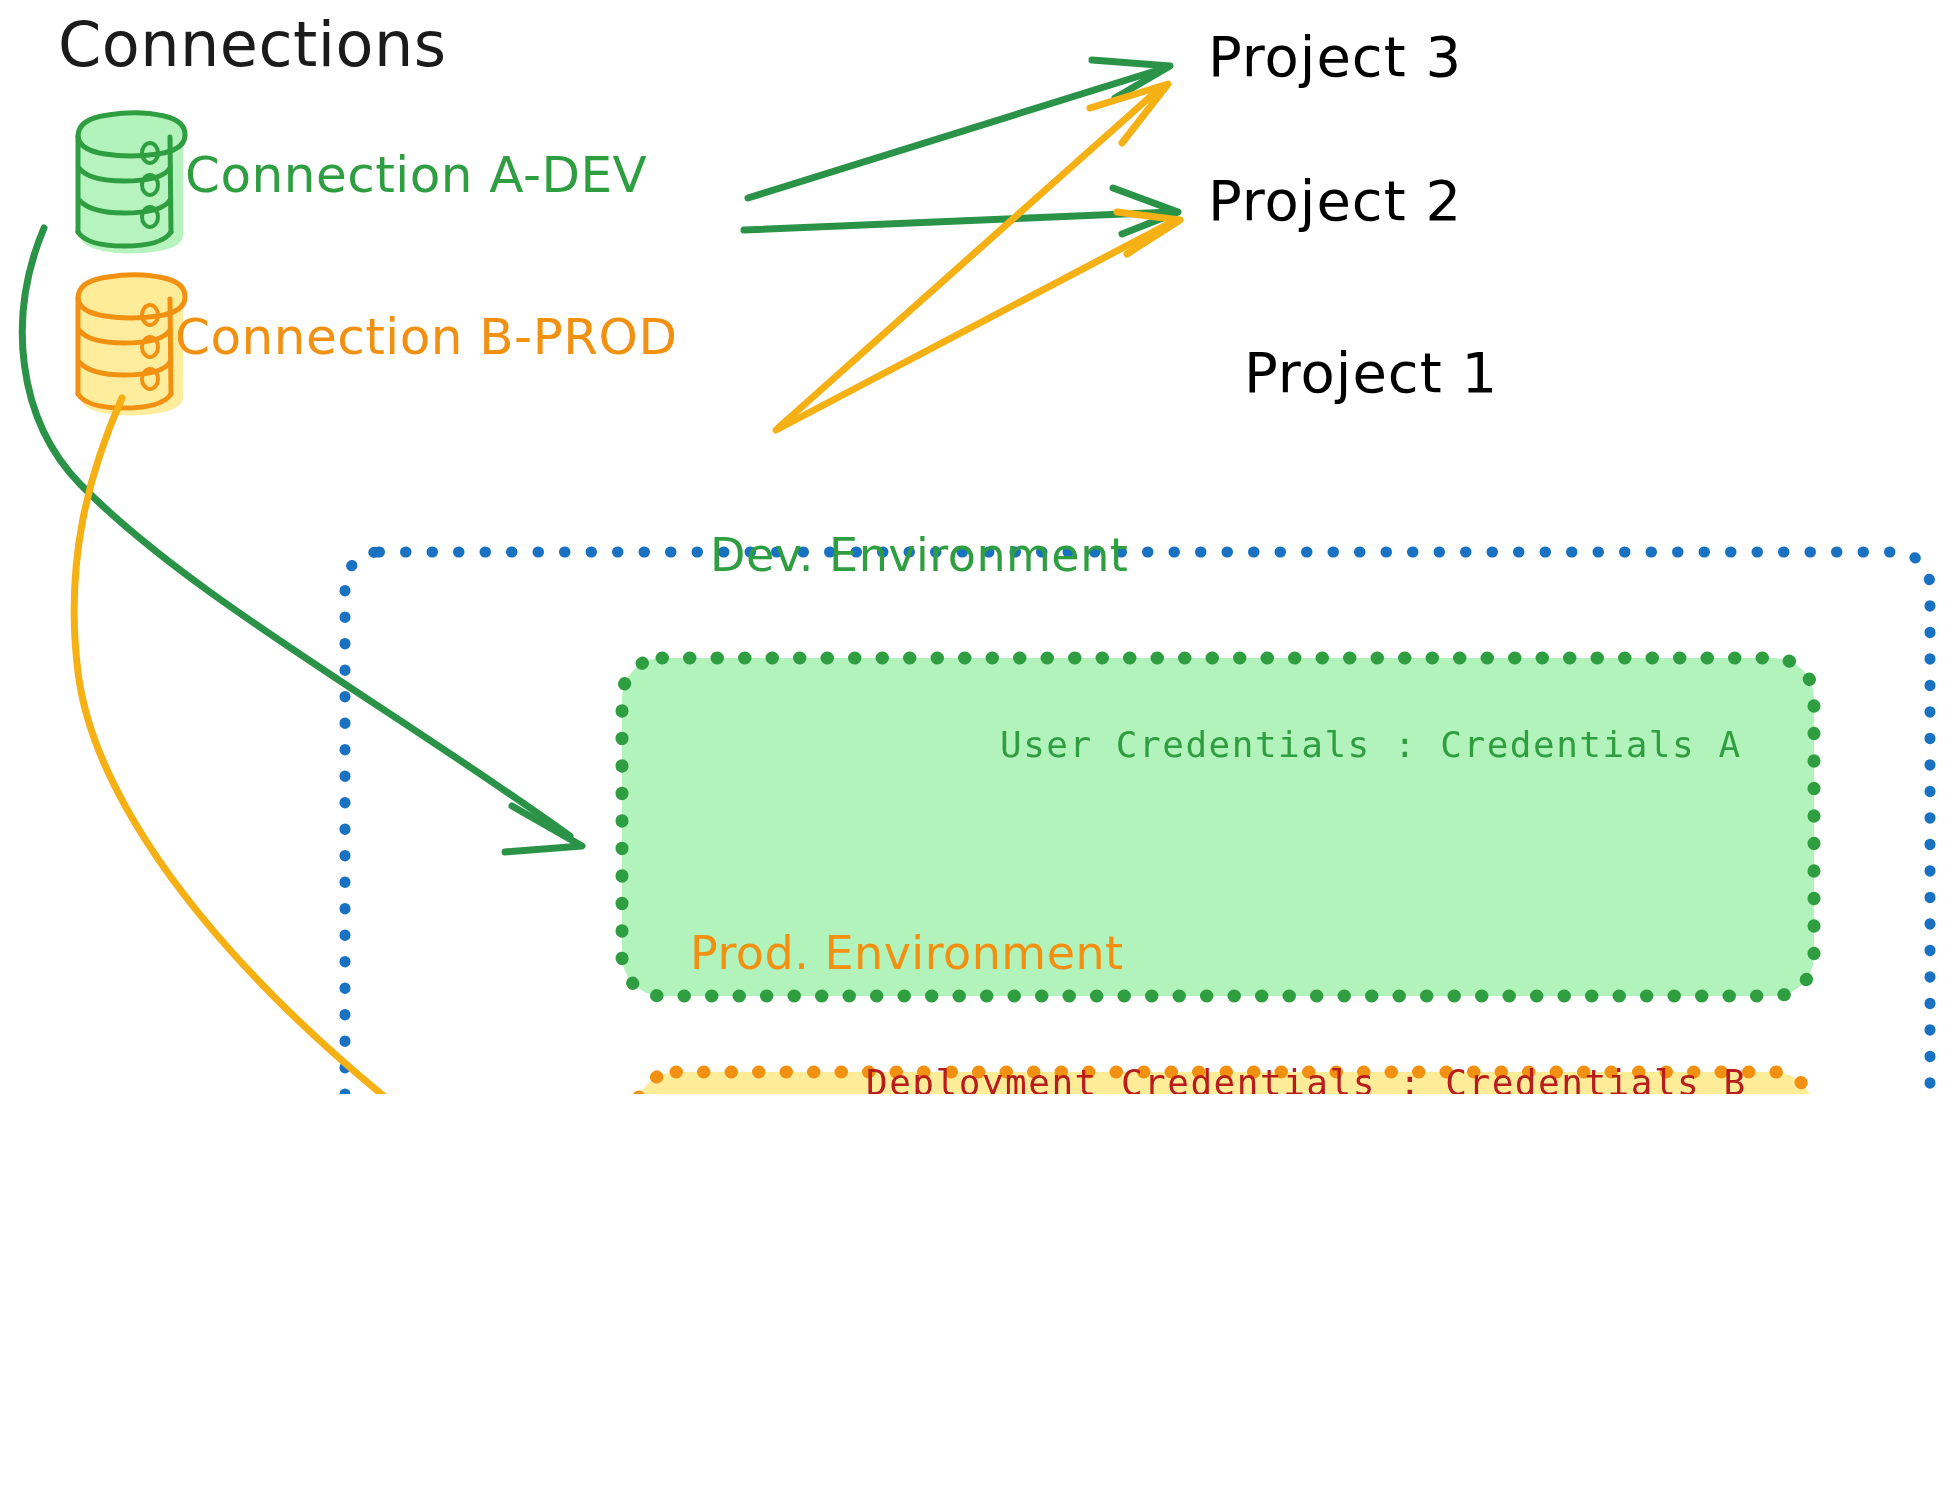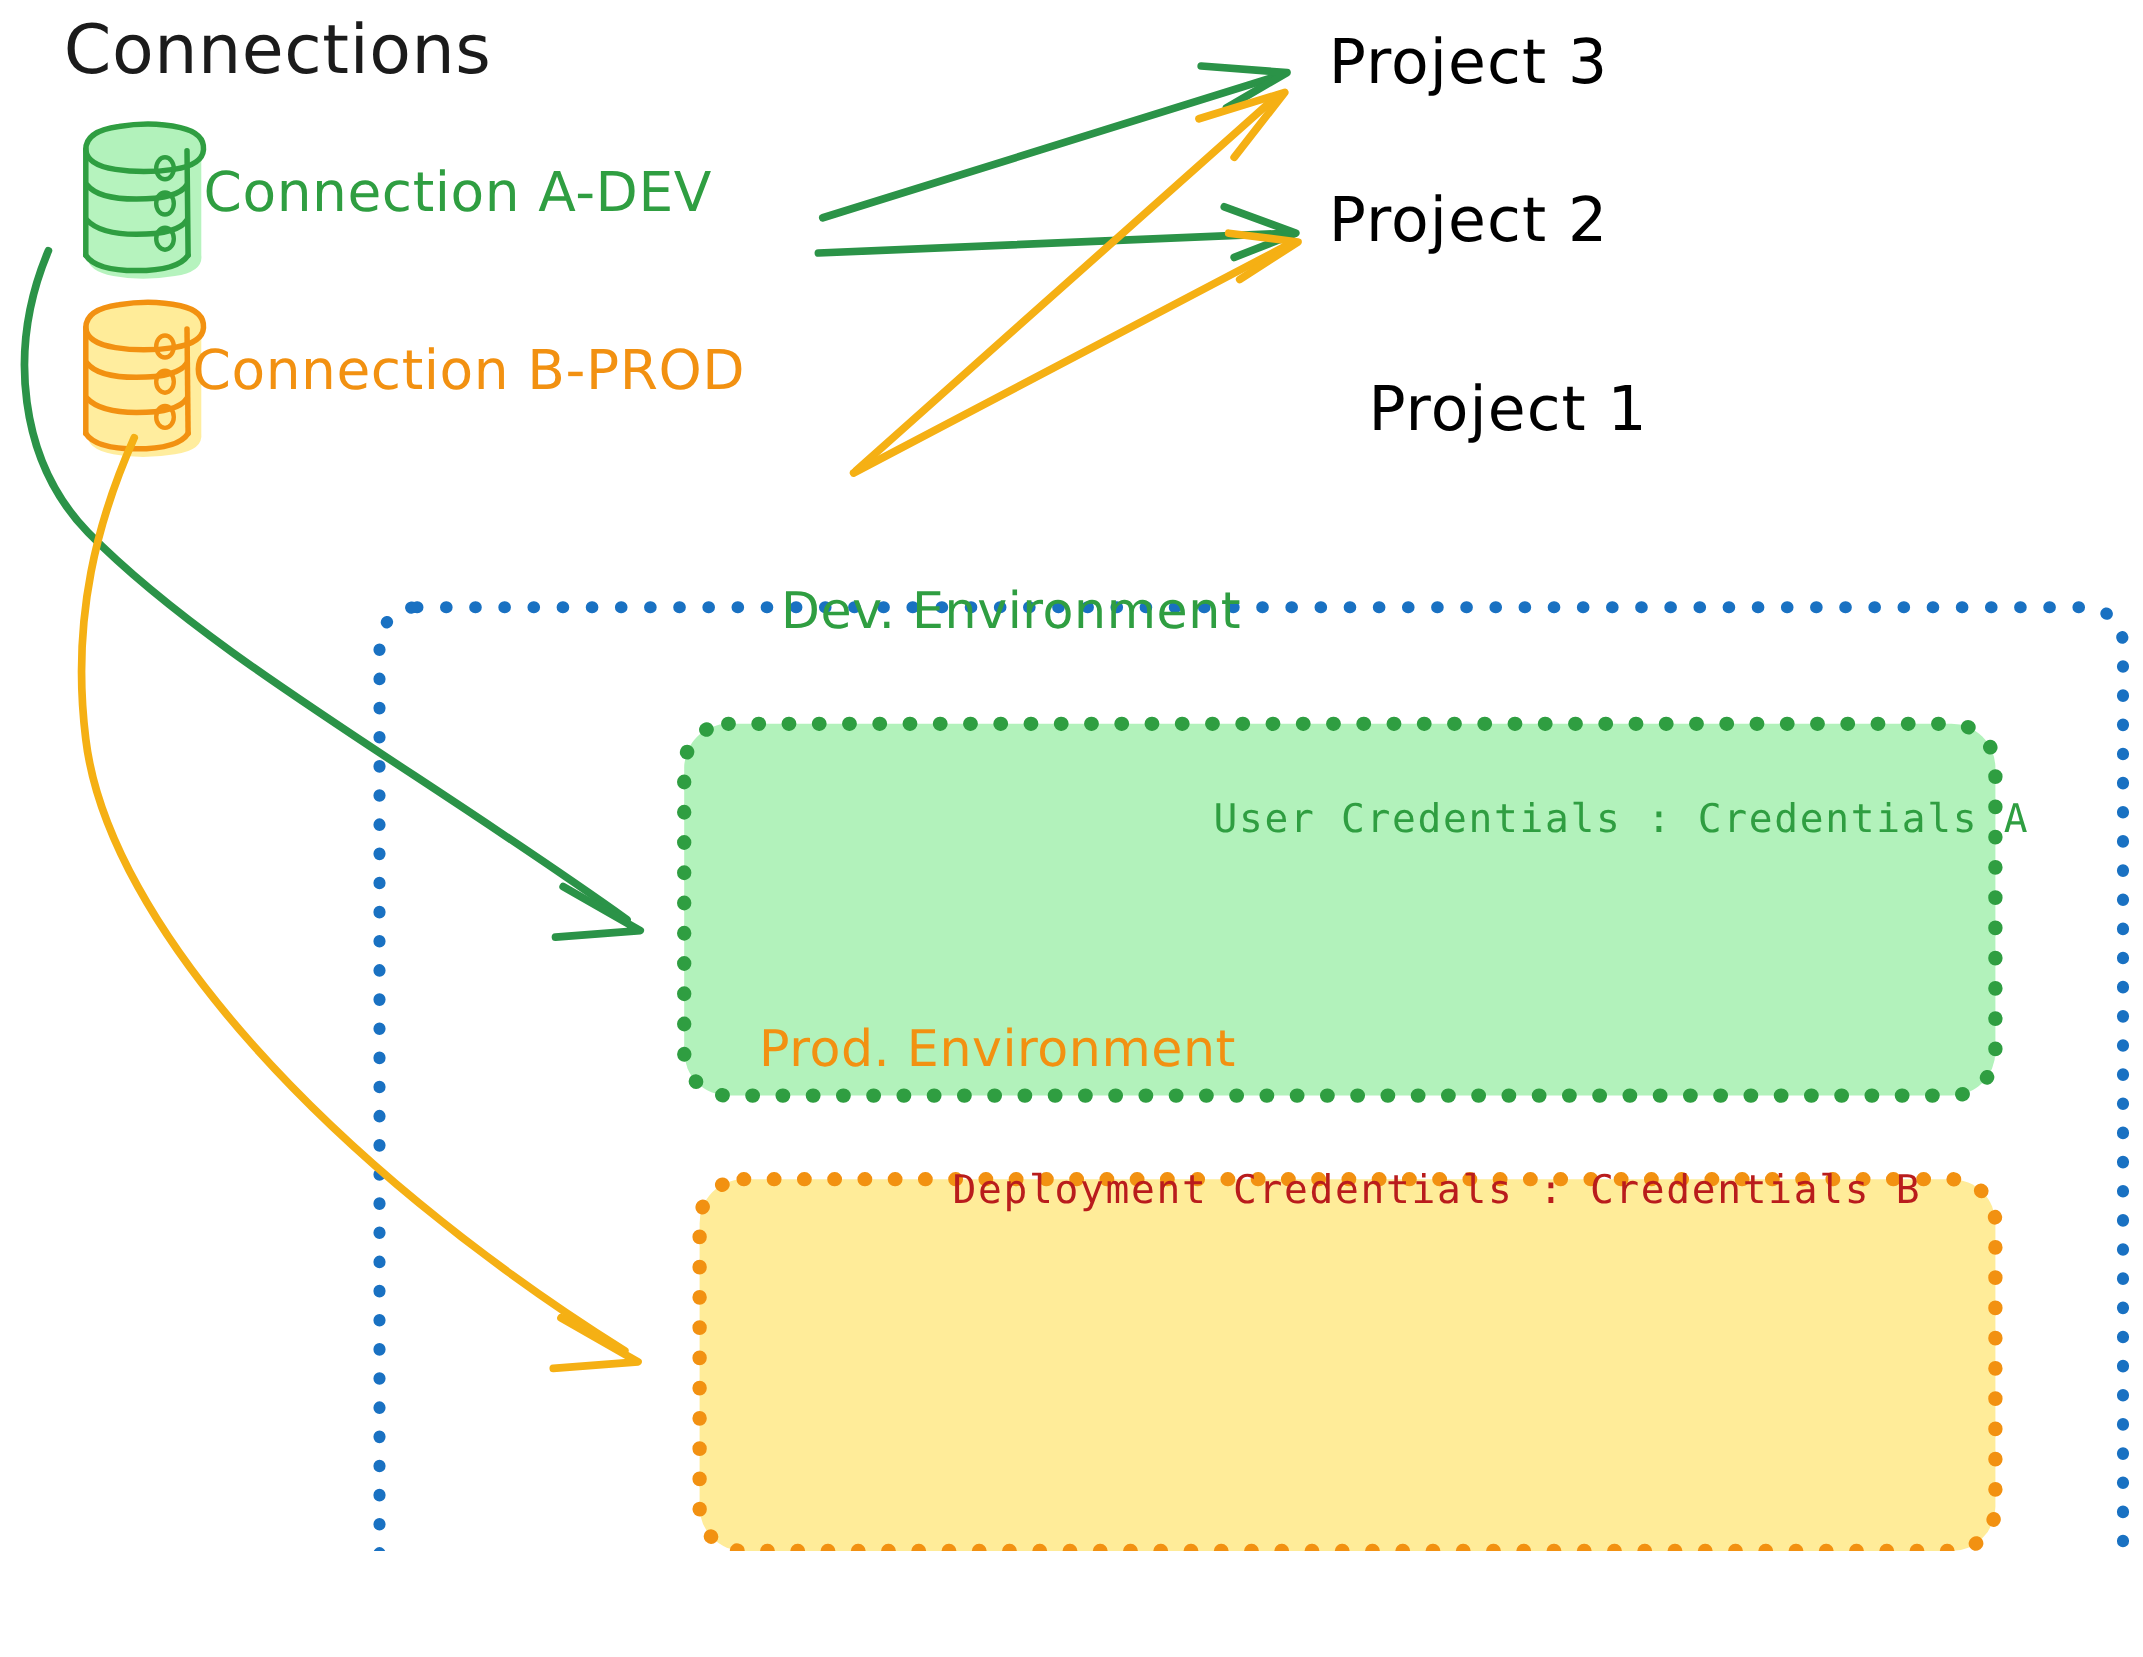--- a/index.html
+++ b/index.html
@@ -7,21 +7,21 @@
     margin: 0;
     padding: 0;
     background: #ffffff;
   }
   body {
     font-family: "DejaVu Sans", sans-serif;
   }
   #canvas {
     position: relative;
     width: 1948px;
-    height: 1410px;
+    height: 1094px;
     background: #ffffff;
     overflow: hidden;
   }
   svg.layer {
     position: absolute;
     left: 0;
     top: 0;
     width: 1948px;
     height: 1506px;
     overflow: visible;
@@ -80,21 +80,20 @@
   .cred-text {
     font-family: "DejaVu Sans Mono", monospace;
     font-size: 36px;
     letter-spacing: 1.5px;
   }
   #dev-credentials {
     right: 0;
     left: 1000px;
     top: 724px;
     color: #2f9e41;
-    text-align: center;
   }
   #prod-credentials {
     left: 866px;
     top: 1062px;
     color: #b91c1c;
   }
 </style>
 </head>
 <body>
 

